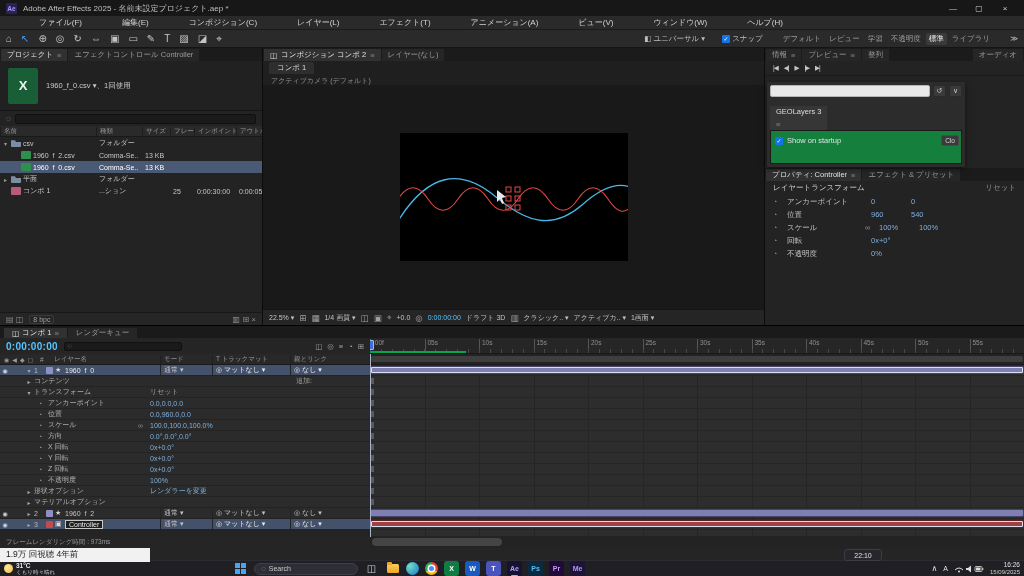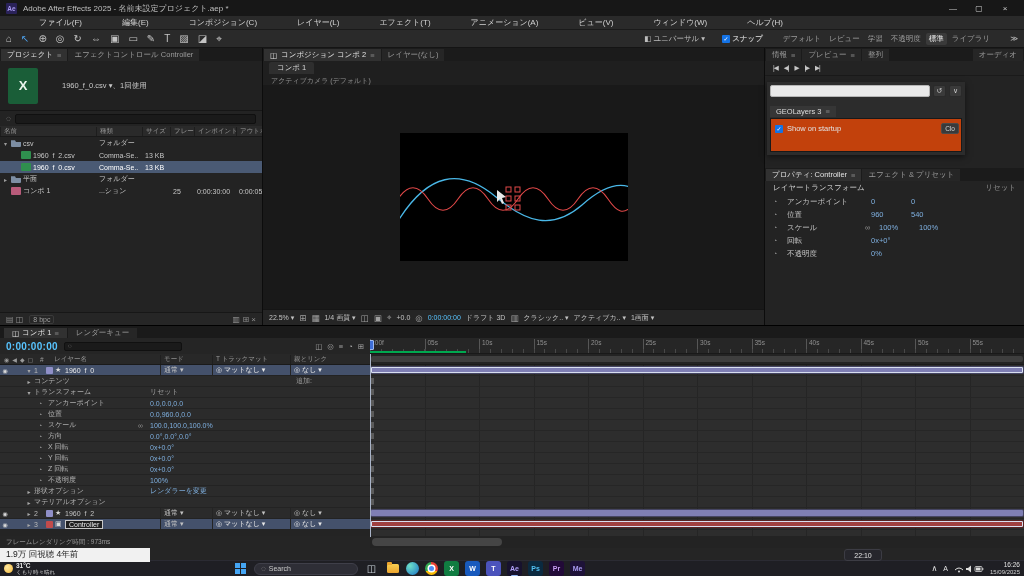--- a/index.html
+++ b/index.html
@@ -14,39 +14,39 @@
 .winbtns{margin-left:auto;display:flex;}
 .winbtns span{width:26px;text-align:center;font-size:8px;color:#cfcfcf;}
 .menubar{height:14px;background:#2a2a2a;display:flex;align-items:center;padding:0 4px;border-bottom:1px solid #1a1a1a;}
 .mitem{font-size:8px;color:#d2d2d2;padding:0 5px;white-space:nowrap;margin-left:30px;}
 .toolbar{height:18px;background:#2a2a2a;display:flex;align-items:center;padding:0 6px;border-bottom:1px solid #141414;}
 #tools{display:flex;gap:9px;align-items:center;}
 .tool{font-size:10px;color:#c4c4c4;line-height:1;}
 .tool.act{color:#4ea3f0;}
 .tb-right{margin-left:auto;display:flex;gap:17px;align-items:center;font-size:7.5px;color:#bdbdbd;white-space:nowrap;}
 .chk{width:8px;height:8px;color:#fff;font-size:6px;display:inline-flex;align-items:center;justify-content:center;border-radius:1px;margin-right:2px;}
-.snapchk{display:flex;align-items:center;font-weight:bold;}
+.snapchk{display:flex;align-items:center;}
 .wsp{padding:1px 3px;color:#9d9d9d;}
 .wsp.act{color:#f0f0f0;background:#3a3a3a;border-radius:2px;}
 #workspaces{display:flex;gap:2px;align-items:center;}
 
 
 .main{position:absolute;top:48px;left:0;width:1024px;height:277px;display:flex;background:#0c0c0c;gap:1px;}
 .col-left{width:262px;flex:none;background:#232323;display:flex;flex-direction:column;}
 .col-center{flex:1;background:#1f1f1f;display:flex;flex-direction:column;position:relative;}
 .col-right{width:259px;flex:none;background:#232323;position:relative;}
 .ptabs{height:13px;background:#1b1b1b;display:flex;align-items:flex-end;gap:1px;padding:1px 1px 0;}
 .ptab{font-size:7.5px;color:#9b9b9b;background:#262626;padding:1px 6px;white-space:nowrap;display:flex;gap:4px;align-items:center;}
 .ptab.act{color:#e2e2e2;background:#313131;}
 .pmenu{color:#7f7f7f;}
 
 
 .pv{height:50px;display:flex;align-items:center;gap:8px;padding:0 8px;background:#212121;border-bottom:1px solid #161616;}
 .xlsx{width:30px;height:36px;background:#1a5e38;border-radius:2px;display:flex;align-items:center;justify-content:center;color:#eaf6ee;font-size:13px;font-weight:bold;flex:none;}
-.pvname{font-size:7.5px;color:#c9c9c9;margin-left:16px;}
+.pvname{font-size:7.5px;color:#c9c9c9;}
 .psearch{height:15px;display:flex;align-items:center;padding:0 6px;gap:4px;background:#232323;}
 .mag{color:#9a9a9a;font-size:8px;}
 .sbox{flex:1;height:10px;background:#1a1a1a;border:1px solid #101010;border-radius:2px;}
 .phead{background:#2a2a2a;color:#9a9a9a;border-bottom:1px solid #191919;height:11px;display:flex;align-items:center;font-size:6.5px;}
 .phead span{padding-left:3px;border-left:1px solid #1d1d1d;overflow:hidden;white-space:nowrap;}
 .c-name{width:96px;}.c0{width:46px;}.c1{width:28px;}.c2{width:24px;}.c3{width:42px;}.c4{flex:1;}
 #proj-rows{flex:1;overflow:hidden;}
 .prow{display:flex;align-items:center;height:12px;font-size:7px;color:#c6c6c6;}
 .prow.sel{background:#4a5a74;color:#fff;}
 .pname{display:flex;align-items:center;gap:2px;width:96px;overflow:hidden;white-space:nowrap;}
@@ -73,22 +73,22 @@
 
 
 .rtabs{height:13px;background:#1b1b1b;display:flex;align-items:flex-end;gap:1px;padding:1px 1px 0;}
 .rtab-right{margin-left:auto;}
 .transport{height:15px;display:flex;align-items:center;gap:6px;padding:0 8px;background:#232323;border-bottom:1px solid #1a1a1a;}
 .tbtn{font-size:6.5px;color:#c6c6c6;letter-spacing:-1px;}
 .popup{position:absolute;left:2px;top:34px;width:198px;z-index:4;background:#2c2c2c;box-shadow:0 2px 6px rgba(0,0,0,.5);padding:3px;}
 .gl-selrow{display:flex;gap:3px;align-items:center;}
 .gl-select{flex:1;height:12px;background:#e9e9e9;border:1px solid #b5b5b5;border-radius:2px;}
 .gl-btn{width:13px;height:12px;background:#3a3a3a;border:1px solid #2a2a2a;border-radius:2px;color:#cfcfcf;font-size:7px;display:flex;align-items:center;justify-content:center;}
-.gl-tab{margin-top:9px;display:inline-flex;gap:4px;font-size:7.5px;color:#dedede;background:#363636;padding:1px 6px;}
-.gl-body{height:34px;background:#c2410c;border:1px solid #191919;position:relative;padding:5px 4px;}
+.gl-tab{margin-top:9px;display:inline-flex;gap:4px;font-size:7.5px;color:#dedede;background:#363636;padding:1px 6px;flex-direction:column;}
+.gl-body{height:34px;background:#15803d;border:1px solid #191919;position:relative;padding:5px 4px;}
 .gl-check{display:flex;gap:4px;align-items:center;font-size:7.5px;color:#e2e2e2;}
 .cbox{width:8px;height:8px;border-radius:1px;color:#fff;font-size:6px;display:flex;align-items:center;justify-content:center;flex:none;}
 .gl-close{position:absolute;right:2px;top:4px;background:#3a3a3a;border:1px solid #4a4a4a;border-radius:2px;font-size:6.5px;color:#d5d5d5;padding:1px 3px;}
 .propspanel{position:absolute;left:0;right:0;top:120px;bottom:0;background:#232323;display:flex;flex-direction:column;}
 .prpsection{height:14px;display:flex;padding:0 8px;align-items:center;font-size:7.5px;color:#d2d2d2;}
 .reset{margin-left:auto;color:#8f8f8f;}
 .prprow{height:13px;display:flex;align-items:center;padding:0 8px;gap:4px;font-size:7.5px;}
 .stopw{color:#8f8f8f;font-size:7px;width:10px;flex:none;}
 .prplabel{width:80px;color:#c6c6c6;white-space:nowrap;overflow:hidden;}
 .prpval{width:36px;color:#7fb0e0;}

